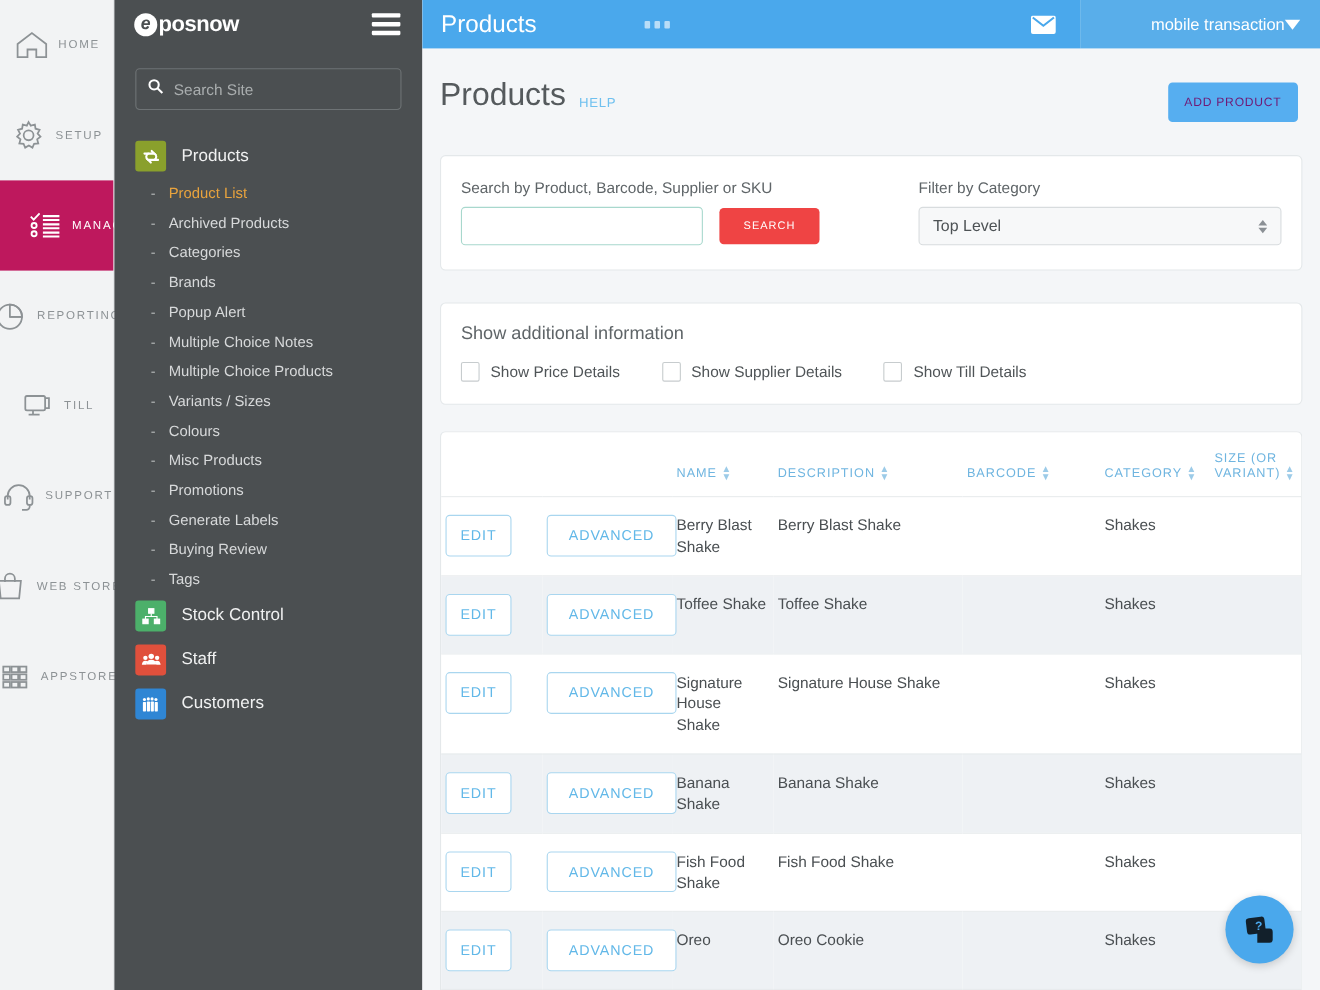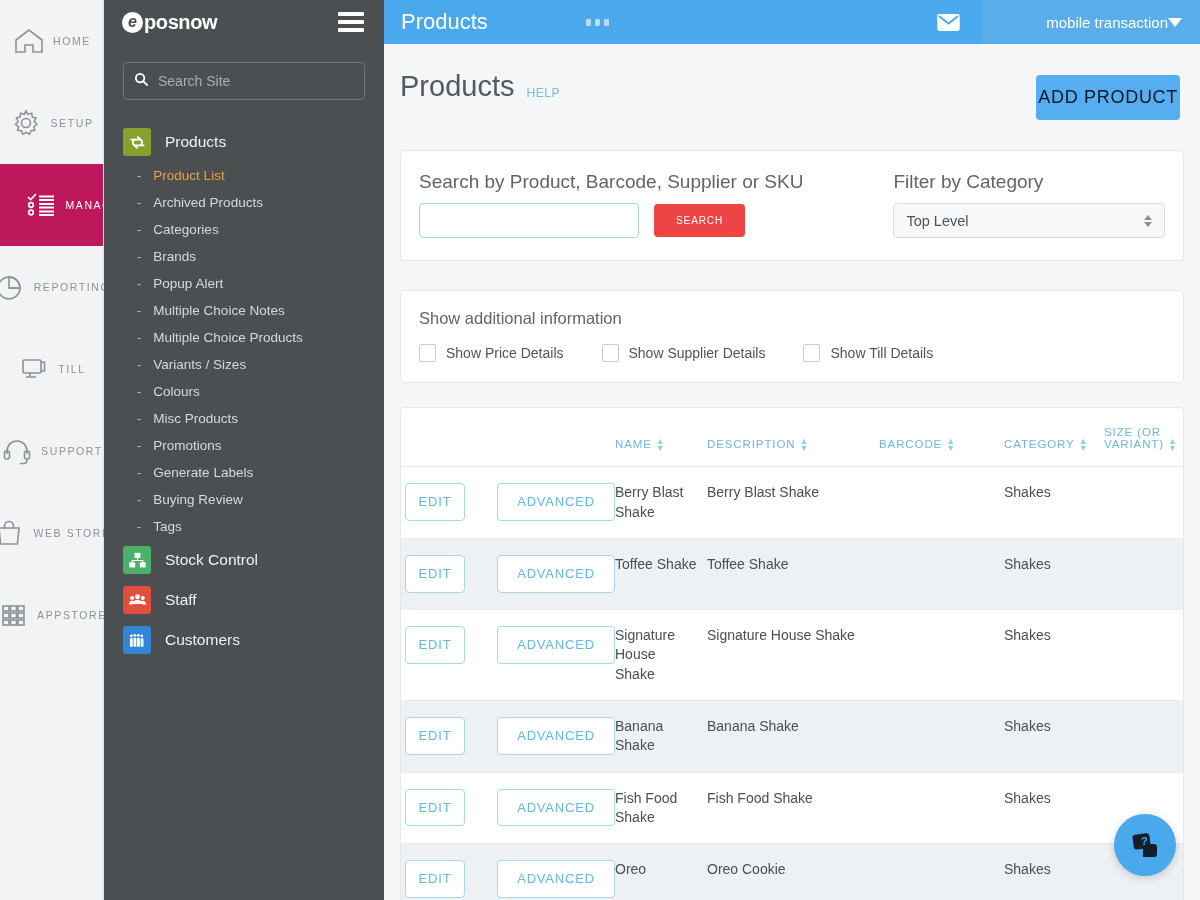--- a/index.html
+++ b/index.html
@@ -137,38 +137,38 @@
     padding: 26px 20px 0 16px;
     display: flex; align-items: flex-start;
   }
   .page-title { font-size: 29px; color: #555a5d; font-weight: 400; }
   .help-link {
     font-size: 12px; color: #6fc0ef; letter-spacing: 0.6px;
     margin-left: 12px; margin-top: 16px; cursor: pointer;
   }
   .add-btn {
     margin-left: auto; margin-top: 5px;
-    background: #56aef0; color: #0f172a;
+    background: #56aef0; color: #701a75;
     border: 0; border-radius: 4px;
-    font-size: 18px; letter-spacing: 0.7px;
-    padding: 12px 2px; cursor: pointer;
+    font-size: 11px; letter-spacing: 0.7px;
+    padding: 12px 15px; cursor: pointer;
     font-family: "Liberation Sans", sans-serif;
   }
 
   .content { padding: 30px 16px 0 16px; flex: 1; overflow: hidden; }
 
   .card {
     background: #ffffff;
     border: 1px solid #e4e8ea;
     border-radius: 5px;
   }
 
   .search-card { padding: 20px 18px 22px 18px; display: flex; }
   .fld { display: flex; flex-direction: column; }
-  .fld-label { font-size: 19px; color: #5f6568; margin-bottom: 10px; }
+  .fld-label { font-size: 14px; color: #5f6568; margin-bottom: 10px; }
   .search-row { display: flex; gap: 15px; align-items: center; }
   .search-input {
     width: 220px; height: 35px;
     border: 1px solid #a8d8cd; border-radius: 4px;
     outline: none; padding: 0 9px; font-size: 14px;
     font-family: "Liberation Sans", sans-serif;
     color: #444;
   }
   .search-btn {
     background: #ef4444; color: #ffffff;

